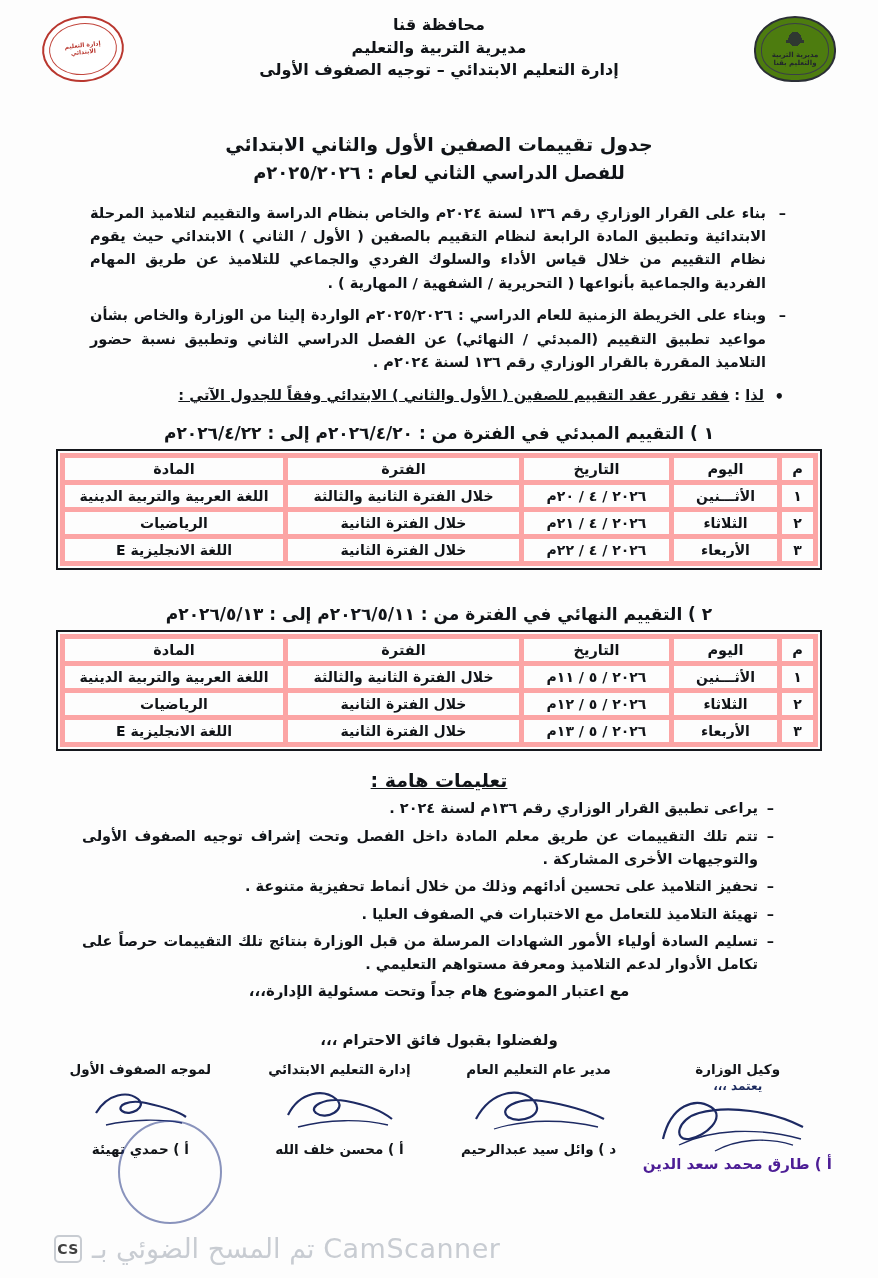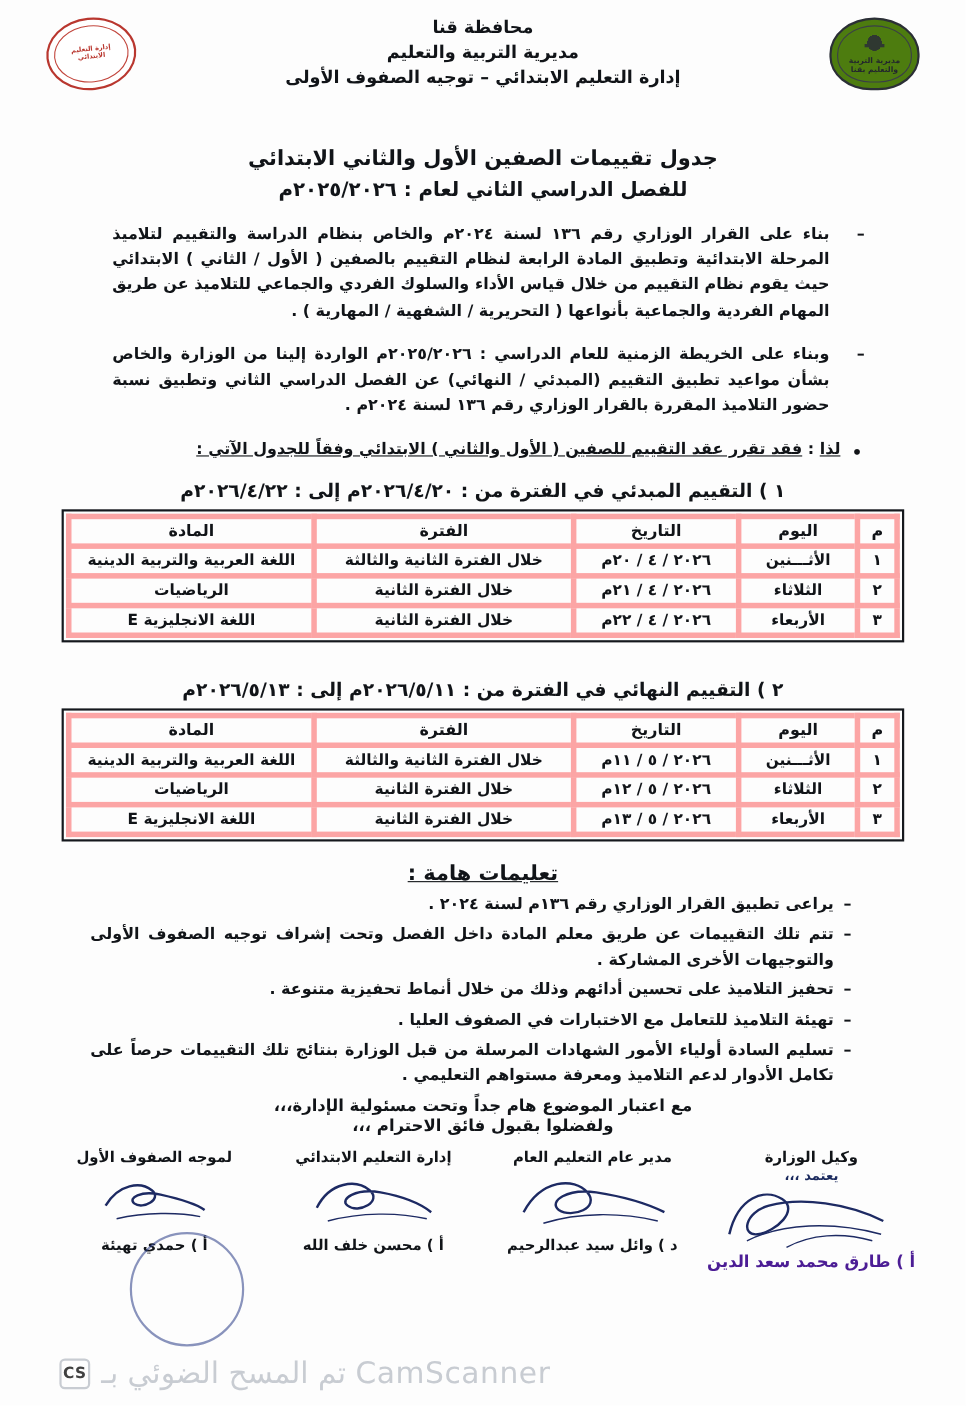--- a/index.html
+++ b/index.html
@@ -126,21 +126,21 @@
     position: relative;
     padding-right: 16px;
     margin-bottom: 9px;
   }
   .para .dash {
     position: absolute;
     right: 0;
     top: 0;
     font-weight: bold;
   }
-  .para p { margin: 16px; }
+  .para p { margin: 4px; }
 
   .lada-line {
     position: relative;
     padding-right: 22px;
     margin-top: 4px;
     font-size: 14.5px;
     font-weight: bold;
   }
   .lada-line .bullet {
     position: absolute;
@@ -215,21 +215,21 @@
     text-align: center;
     font-size: 15px;
     font-weight: bold;
     margin-top: 6px;
     letter-spacing: -.2px;
   }
   .regards-line {
     text-align: center;
     font-size: 15px;
     font-weight: bold;
-    margin-top: 0;
+    margin-top: 31px;
   }
 
   
   .sign-area {
     position: relative;
     margin-top: 12px;
     height: 150px;
   }
   .sign-row {
     display: flex;

